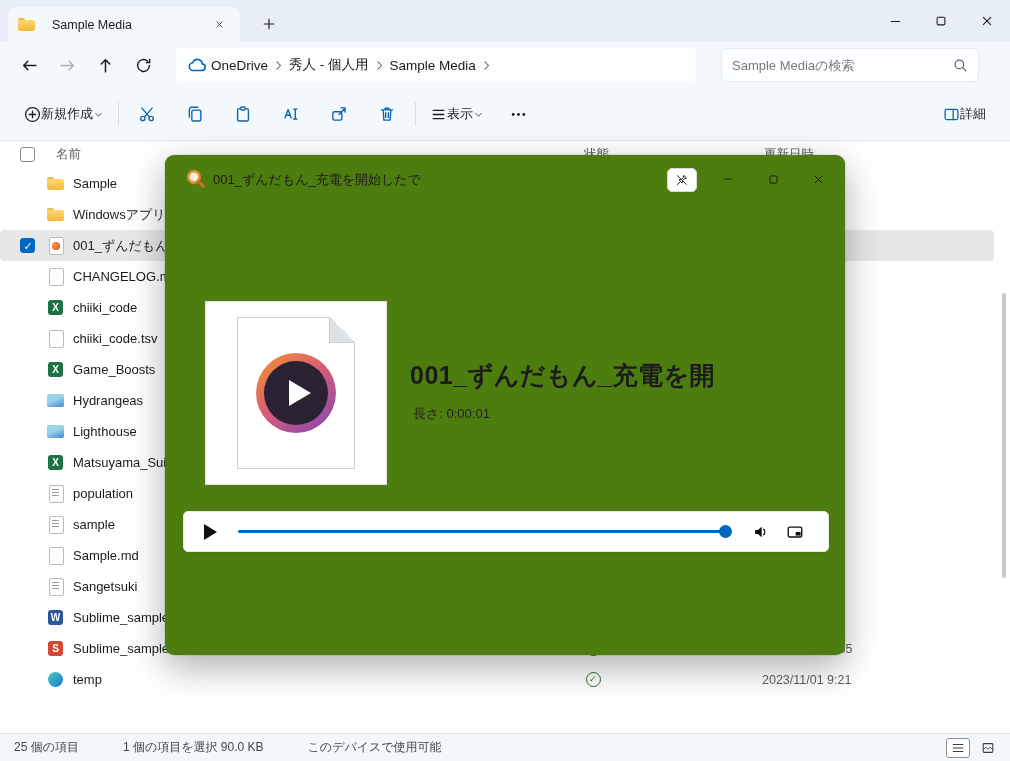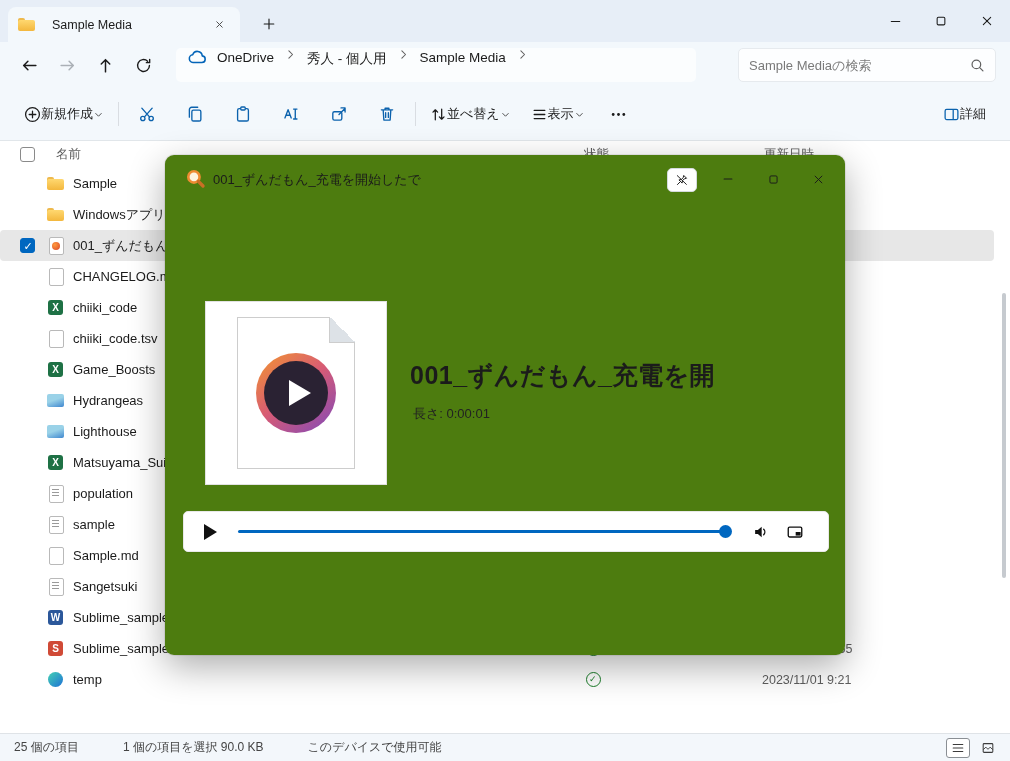--- a/index.html
+++ b/index.html
@@ -12,23 +12,23 @@
 .tab{position:absolute;left:8px;top:7px;width:232px;height:35px;background:#f3f8fc;border-radius:8px 8px 0 0;display:flex;align-items:center;padding:0 10px;gap:8px}
 .tab-title{font-size:12.5px;white-space:nowrap;overflow:hidden;flex:1}
 .tab-close{width:22px;height:22px;border-radius:4px;display:flex;align-items:center;justify-content:center}
 .newtab{position:absolute;left:254px;top:10px;width:30px;height:28px;border-radius:4px;display:flex;align-items:center;justify-content:center}
 .wincontrols{position:absolute;right:0;top:0;height:42px;display:flex}
 .winbtn{width:46px;height:42px;display:flex;align-items:center;justify-content:center}
 
 
 .addressbar{position:absolute;top:42px;left:0;right:0;height:46px;background:#f3f8fc;display:flex;align-items:center;padding-left:10px}
 .navbtn{width:38px;height:34px;border-radius:4px;display:flex;align-items:center;justify-content:center;flex:none}
-.breadcrumb{margin-left:14px;width:520px;height:34px;background:#fbfdfe;border-radius:5px;display:flex;padding:0 12px;gap:6px;flex:none}
+.breadcrumb{margin-left:14px;width:520px;height:34px;background:#fbfdfe;border-radius:5px;display:flex;align-items:center;padding:0 12px;flex:none}
 .crumb{font-size:13.5px;white-space:nowrap;padding:2px 4px;border-radius:3px}
-.searchbox{margin-left:auto;margin-right:14px;width:258px;height:34px;background:#fdfeff;border:1px solid #e6eaee;border-radius:5px;display:flex;align-items:center;padding:0 10px}
+.searchbox{margin-left:auto;margin-right:31px;width:258px;height:34px;background:#fdfeff;border:1px solid #e6eaee;border-radius:5px;display:flex;align-items:center;padding:0 10px}
 .searchbox input{border:none;outline:none;background:transparent;flex:1;font-size:13px;font-family:inherit;color:#1b1b1b}
 .searchbox input::placeholder{color:#7a7a7a}
 
 
 .commandbar{position:absolute;top:88px;left:0;right:0;height:53px;background:#f3f8fc;border-bottom:1px solid #e1e6ea;display:flex;align-items:center;padding:0 14px}
 .cmdbtn{display:flex;align-items:center;gap:0;height:38px;padding:0 10px;border-radius:4px;white-space:nowrap}
 .cmd-ic{width:48px;height:38px;display:flex;align-items:center;justify-content:center;border-radius:4px}
 .cmdsep{width:1px;height:24px;background:#d9dde2;margin:0 4px;flex:none}
 .details-btn{margin-left:auto}
 
@@ -245,33 +245,20 @@
   </div>
   <div class="cmd-ic">
     <svg width="18" height="18" viewBox="0 0 16 16">
         <path d="M3 4.3h10M6.3 4.3V2.9h3.4v1.4M4.6 4.3l.6 9.1h5.6l.6-9.1M6.8 6.8v4.2M9.2 6.8v4.2" stroke="#0b62ad" stroke-width="1.2" fill="none" stroke-linecap="round" stroke-linejoin="round"></path>
       </svg>
   </div>
   <div class="cmdsep"></div>
   <div class="cmdbtn">
     <span>
         <svg width="17" height="17" viewBox="0 0 16 16">
-          <path d="M5 13V3.6M2.8 5.8 5 3.6l2.2 2.2M11 3v9.4M8.8 10.2 11 12.4l2.2-2.2" stroke="#1b1b1b" stroke-width="1.2" fill="none" stroke-linecap="round" stroke-linejoin="round"></path>
-        </svg>
-      </span>
-    <span>並べ替え</span>
-    <span>
-        <svg width="11" height="11" viewBox="0 0 16 16">
-          <path d="m4 6.5 4 4 4-4" stroke="#3c3c3c" stroke-width="1.3" fill="none" stroke-linecap="round" stroke-linejoin="round"></path>
-        </svg>
-      </span>
-  </div>
-  <div class="cmdbtn">
-    <span>
-        <svg width="17" height="17" viewBox="0 0 16 16">
           <path d="M3 4.2h10M3 8h10M3 11.8h10" stroke="#1b1b1b" stroke-width="1.2" stroke-linecap="round"></path>
         </svg>
       </span>
     <span>表示</span>
     <span>
         <svg width="11" height="11" viewBox="0 0 16 16">
           <path d="m4 6.5 4 4 4-4" stroke="#3c3c3c" stroke-width="1.3" fill="none" stroke-linecap="round" stroke-linejoin="round"></path>
         </svg>
       </span>
   </div>

